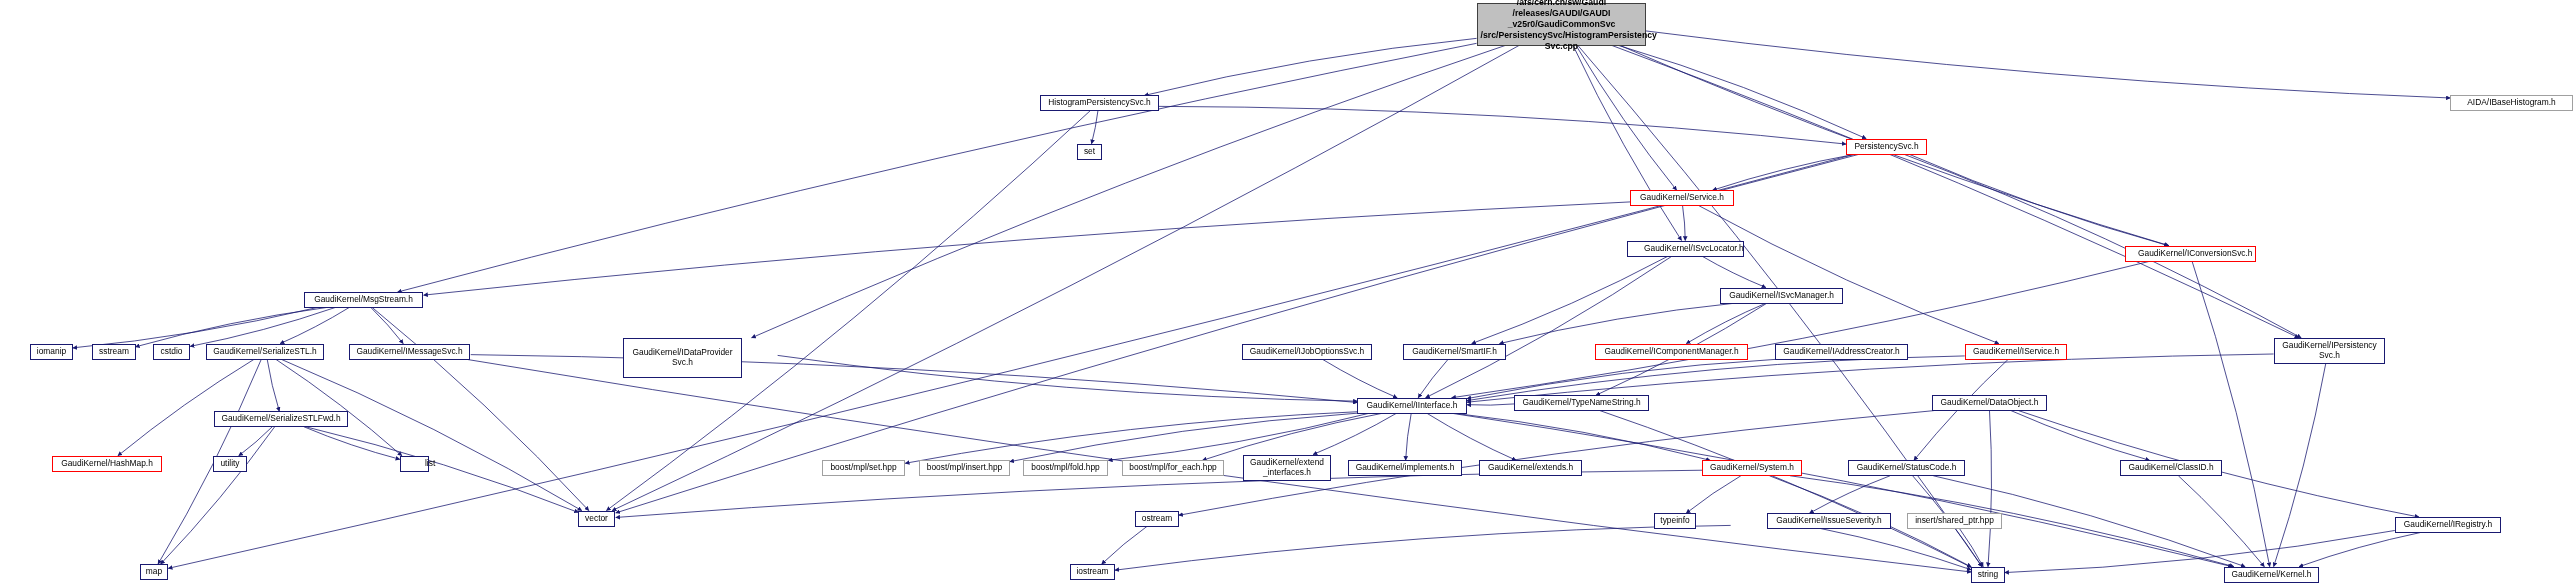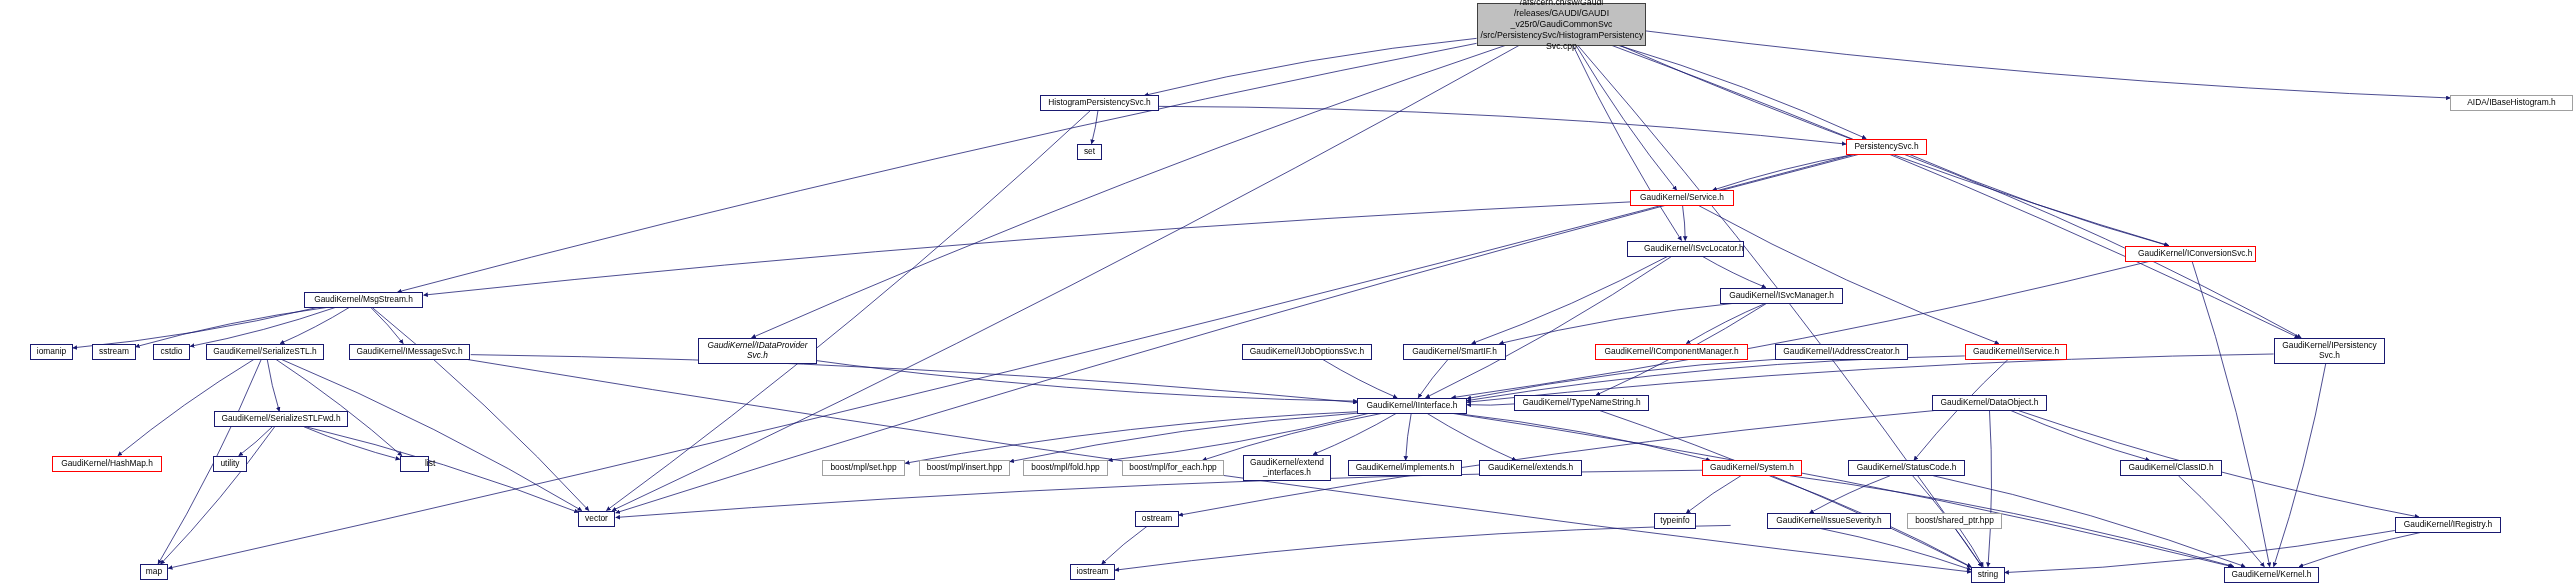--- a/index.html
+++ b/index.html
@@ -12,21 +12,21 @@
     background:#ffffff;
     border:0.6px solid #191970;
     display:flex;align-items:center;justify-content:center;
     text-align:center;
     font-size:8.4px;
     line-height:9.7px;
     color:#000000;
     white-space:pre-line;
     padding:0 2.6px;
   }
-  .node.root{background:#c0c0c0;border:0.6px solid #404040;font-size:8.7px;line-height:11px;}
+  .node.root{background:#c0c0c0;border:0.6px solid #404040;font-size:8.7px;line-height:11px;font-weight:bold;}
   .node.red{border:0.6px solid #ff0000;}
   .node.grey{border:0.6px solid #a0a0a0;}
   .node span{display:block;width:100%;}
 </style>
 </head>
 <body>
 
 <div id="graph-wrap">
   <svg id="edges" viewBox="0 0 3995 909" preserveAspectRatio="none">
     <defs>
@@ -134,21 +134,21 @@
       <div class="node red" style="left: 1630px; top: 190px; width: 104px; height: 15.5px; justify-content: flex-end;"><span>GaudiKernel/Service.h</span></div>
       <div class="node" style="left: 1627px; top: 241px; width: 117px; height: 15.5px; padding-left: 16px;"><span>GaudiKernel/ISvcLocator.h</span></div>
       <div class="node red" style="left: 2125px; top: 246px; width: 131px; height: 15.5px; padding-left: 12px;"><span>GaudiKernel/IConversionSvc.h</span></div>
       <div class="node" style="left: 1720px; top: 288px; width: 123px; height: 15.5px;"><span>GaudiKernel/ISvcManager.h</span></div>
       <div class="node" style="left: 304px; top: 292px; width: 119px; height: 15.5px;"><span>GaudiKernel/MsgStream.h</span></div>
       <div class="node" style="left: 30px; top: 344px; width: 43px; height: 15.5px;"><span>iomanip</span></div>
       <div class="node" style="left: 92px; top: 344px; width: 44px; height: 15.5px;"><span>sstream</span></div>
       <div class="node" style="left: 153px; top: 344px; width: 37px; height: 15.5px;"><span>cstdio</span></div>
       <div class="node" style="left: 206px; top: 344px; width: 118px; height: 15.5px;"><span>GaudiKernel/SerializeSTL.h</span></div>
       <div class="node" style="left: 349px; top: 344px; width: 121px; height: 15.5px;"><span>GaudiKernel/IMessageSvc.h</span></div>
-      <div class="node" style="left: 698px; top: 338px; width: 119px; height: 26px; font-style: italic;"><span>GaudiKernel/IDataProvider
+      <div class="node" style="left: 623px; top: 338px; width: 119px; height: 40px;"><span>GaudiKernel/IDataProvider
 Svc.h</span></div>
       <div class="node" style="left: 1242px; top: 344px; width: 130px; height: 15.5px;"><span>GaudiKernel/IJobOptionsSvc.h</span></div>
       <div class="node" style="left: 1403px; top: 344px; width: 103px; height: 15.5px;"><span>GaudiKernel/SmartIF.h</span></div>
       <div class="node red" style="left: 1595px; top: 344px; width: 153px; height: 15.5px;"><span>GaudiKernel/IComponentManager.h</span></div>
       <div class="node" style="left: 1775px; top: 344px; width: 133px; height: 15.5px;"><span>GaudiKernel/IAddressCreator.h</span></div>
       <div class="node red" style="left: 1965px; top: 344px; width: 102px; height: 15.5px;"><span>GaudiKernel/IService.h</span></div>
       <div class="node" style="left: 2274px; top: 338px; width: 111px; height: 26px;"><span>GaudiKernel/IPersistency
 Svc.h</span></div>
       <div class="node" style="left: 214px; top: 411px; width: 134px; height: 15.5px;"><span>GaudiKernel/SerializeSTLFwd.h</span></div>
       <div class="node" style="left: 1357px; top: 398px; width: 110px; height: 15.5px;"><span>GaudiKernel/IInterface.h</span></div>
@@ -166,20 +166,20 @@
       <div class="node" style="left: 1348px; top: 460px; width: 114px; height: 15.5px;"><span>GaudiKernel/implements.h</span></div>
       <div class="node" style="left: 1479px; top: 460px; width: 103px; height: 15.5px;"><span>GaudiKernel/extends.h</span></div>
       <div class="node red" style="left: 1702px; top: 460px; width: 100px; height: 15.5px;"><span>GaudiKernel/System.h</span></div>
       <div class="node" style="left: 1848px; top: 460px; width: 117px; height: 15.5px;"><span>GaudiKernel/StatusCode.h</span></div>
       <div class="node" style="left: 2120px; top: 460px; width: 102px; height: 15.5px;"><span>GaudiKernel/ClassID.h</span></div>
       <div class="node" style="left: 2395px; top: 517px; width: 106px; height: 15.5px;"><span>GaudiKernel/IRegistry.h</span></div>
       <div class="node" style="left: 578px; top: 511px; width: 37px; height: 15.5px;"><span>vector</span></div>
       <div class="node" style="left: 1135px; top: 511px; width: 44px; height: 15.5px;"><span>ostream</span></div>
       <div class="node" style="left: 1654px; top: 513px; width: 42px; height: 15.5px;"><span>typeinfo</span></div>
       <div class="node" style="left: 1731px; top: 513px; width: 124px; height: 15.5px; margin-left: 36px;"><span>GaudiKernel/IssueSeverity.h</span></div>
-      <div class="node grey" style="left: 1907px; top: 513px; width: 95px; height: 15.5px;"><span>boost/shared_ptr.hpp</span></div>
+      <div class="node grey" style="left: 1907px; top: 513px; width: 95px; height: 15.5px;"><span>insert/shared_ptr.hpp</span></div>
       <div class="node" style="left: 1971px; top: 567px; width: 34px; height: 15.5px;"><span>string</span></div>
       <div class="node" style="left: 2224px; top: 567px; width: 95px; height: 15.5px;"><span>GaudiKernel/Kernel.h</span></div>
       <div class="node" style="left: 1070px; top: 564px; width: 45px; height: 15.5px;"><span>iostream</span></div>
       <div class="node" style="left: 140px; top: 564px; width: 28px; height: 15.5px;"><span>map</span></div>
     </div>
 </div>
 
 
 </body></html>

